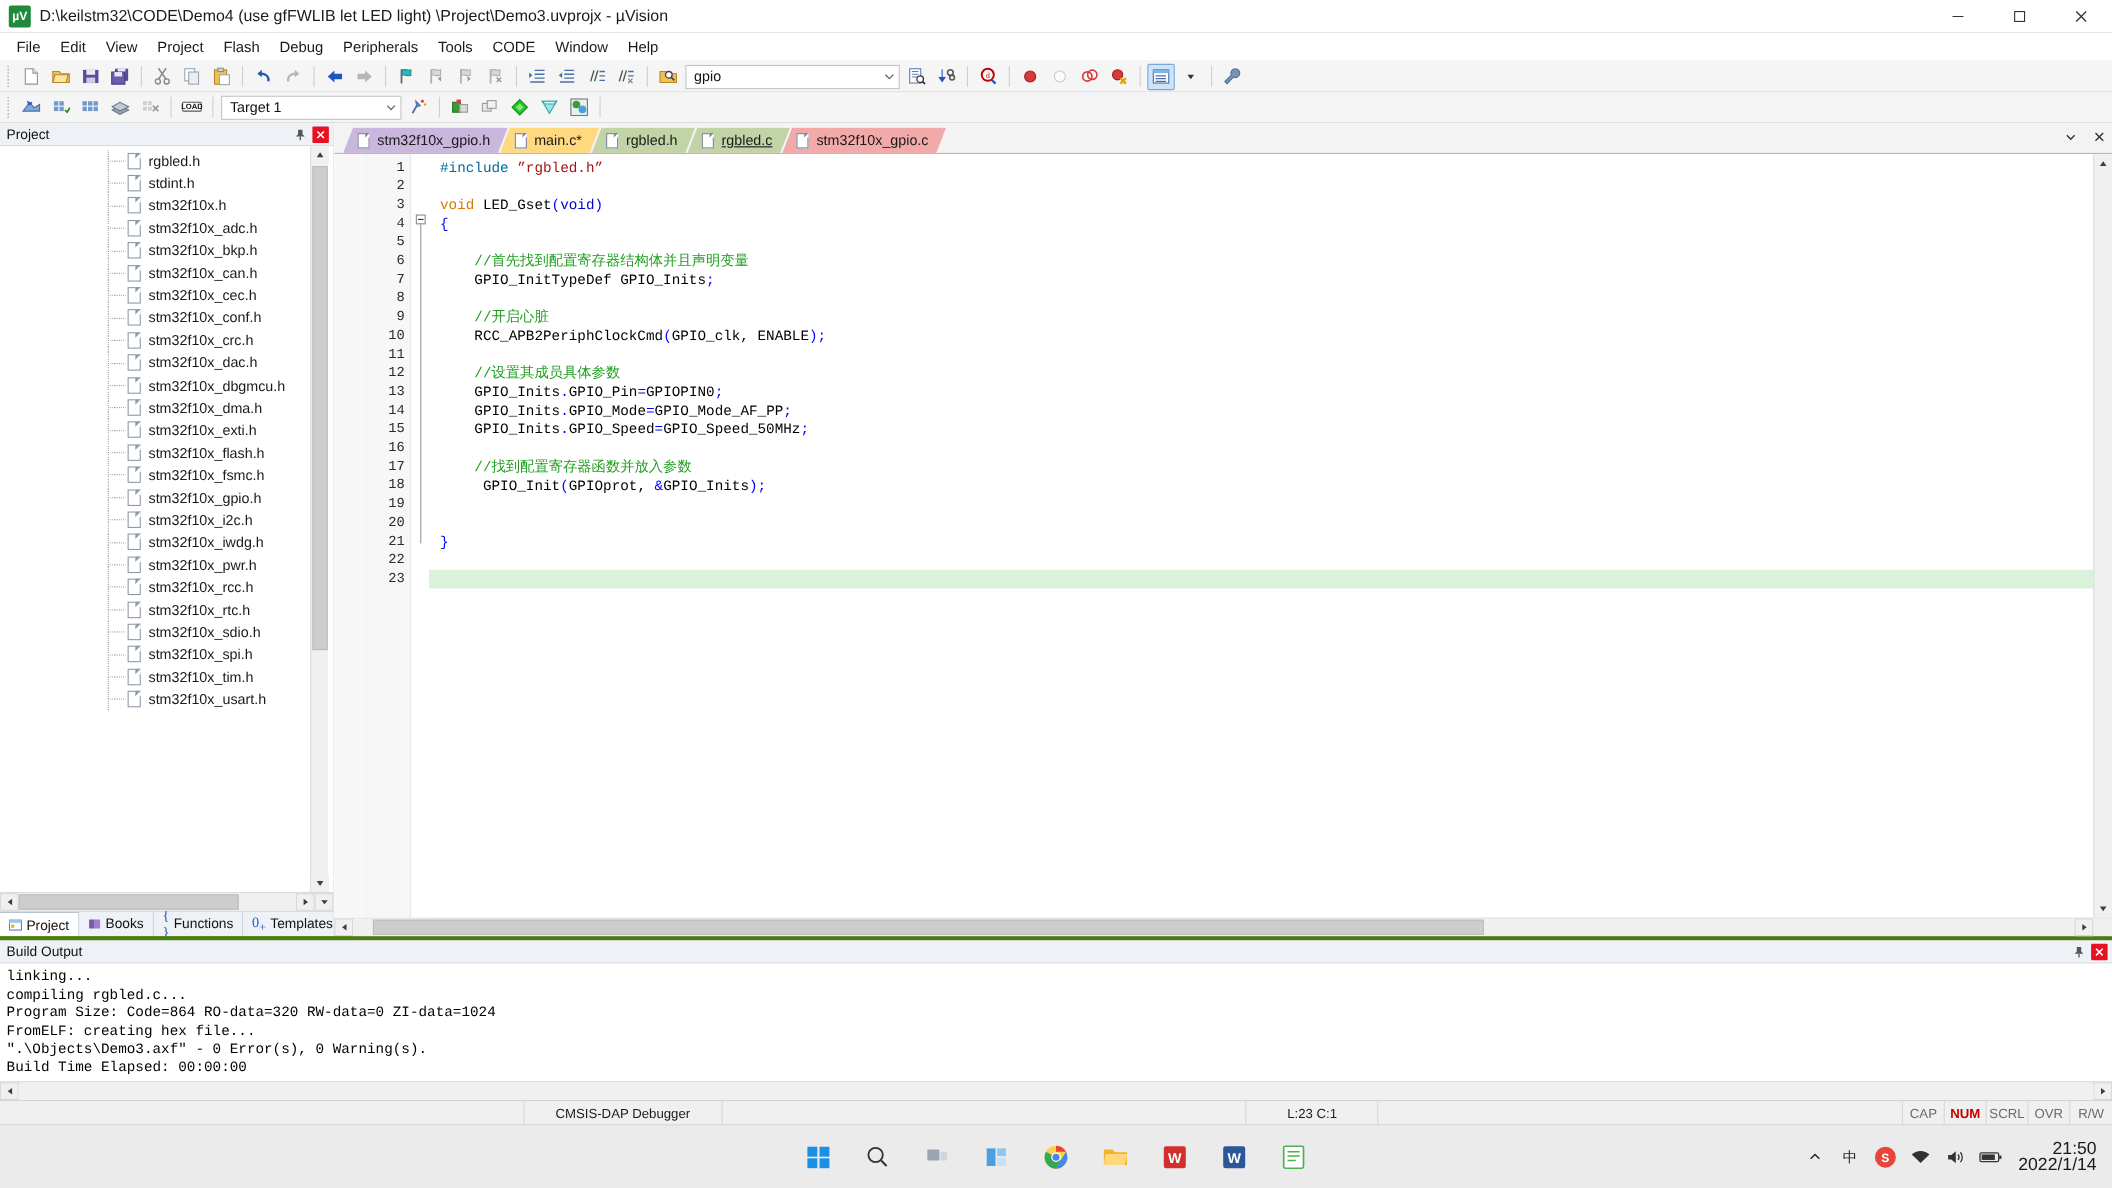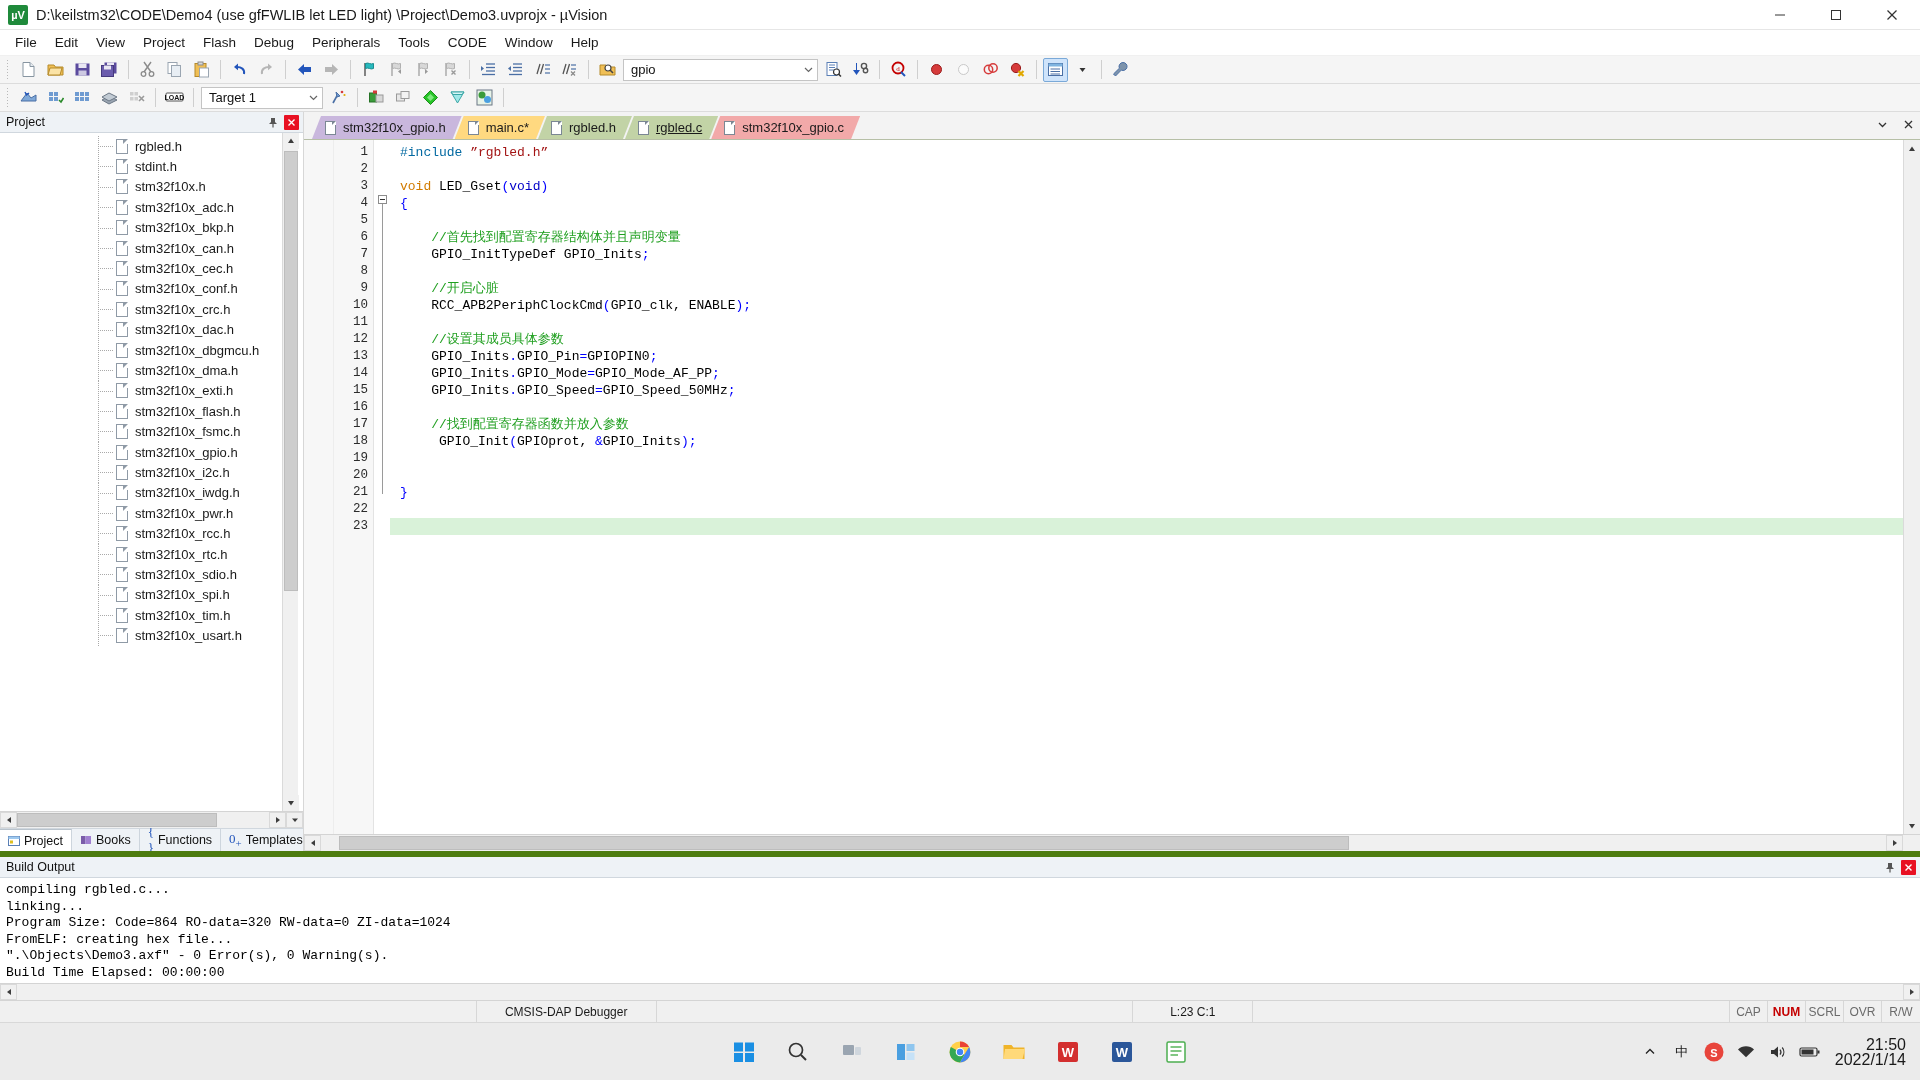--- a/index.html
+++ b/index.html
@@ -82,21 +82,21 @@
     border: 1px solid #c4c4c4; background: #ffffff;
     font-size: 13px; color: #111; padding-left: 7px;
     margin: 0 2px;
   }
   .combo .cval { flex: 1 1 auto; white-space: nowrap; overflow: hidden; }
   .combo .carrow {
     width: 17px; height: 20px; display:flex; align-items:center; justify-content:center;
     color: #555; font-size: 9px;
   }
   #gpio-combo { width: 195px; }
-  #target-combo { width: 122px; }
+  #target-combo { width: 164px; }
 
   
   .body-area { flex: 1 1 auto; display: flex; min-height: 0; background: #ffffff; }
 
   
   .project-pane {
     width: 304px; flex: 0 0 304px;
     display: flex; flex-direction: column;
     background: #ffffff;
     border-right: 1px solid #d7d7d7;
@@ -245,21 +245,21 @@
   .k-cmt  { color: #1f9f1f; }
   .k-punc { color: #0000ff; }
   .k-plain{ color: #000000; }
 
   .ed-hscroll {
     height: 17px; flex: 0 0 17px; background:#f0f0f0; border-top:1px solid #d4d4d4;
     display:flex; align-items:center;
   }
 
   
-  .build-pane { flex: 0 0 149px; display:flex; flex-direction:column; background:#ffffff; border-top:6px solid #4d7c0f;}
+  .build-pane { flex: 0 0 149px; display:flex; flex-direction:column; background:#ffffff; border-top:4px solid #4d7c0f;}
   .build-header {
     height: 21px; flex: 0 0 21px; background:#eef2f6; display:flex;align-items:center;
     font-size:12.5px;color:#111;padding-left:6px;border-bottom:1px solid #d0d7de;
   }
   .build-body {
     flex: 1 1 auto; background:#ffffff; font-family:"Liberation Mono", monospace;
     font-size:13px; line-height:16.5px; color:#000; padding: 4px 0 0 6px; overflow:hidden;
   }
   .build-hscroll{height:17px;flex:0 0 17px;background:#f0f0f0;border-top:1px solid #d4d4d4;display:flex;align-items:center;}
 
@@ -1050,22 +1050,22 @@
             <line x1="5" y1="7" x2="5" y2="10.5" stroke="#555" stroke-width="1.2"></line>
           </svg>
       </div>
       <div class="ph-btn close">
         <svg width="9" height="9" viewBox="0 0 9 9">
             <path d="M1.5 1.5l6 6M7.5 1.5l-6 6" stroke="#fff" stroke-width="1.4"></path>
           </svg>
       </div>
     </div>
     <div class="build-body" id="build-lines">
+        <div>linking...</div>
         <div>compiling rgbled.c...</div>
-        <div>linking...</div>
         <div>Program Size: Code=864 RO-data=320 RW-data=0 ZI-data=1024</div>
         <div>FromELF: creating hex file...</div>
         <div>".\Objects\Demo3.axf" - 0 Error(s), 0 Warning(s).</div>
         <div>Build Time Elapsed:  00:00:00</div>
       </div>
     <div class="build-hscroll">
       <div class="sb-arrow">
         <svg width="8" height="8" viewBox="0 0 8 8">
             <path d="M6 1L2 4l4 3z" fill="#3c3c3c"></path>
           </svg>

